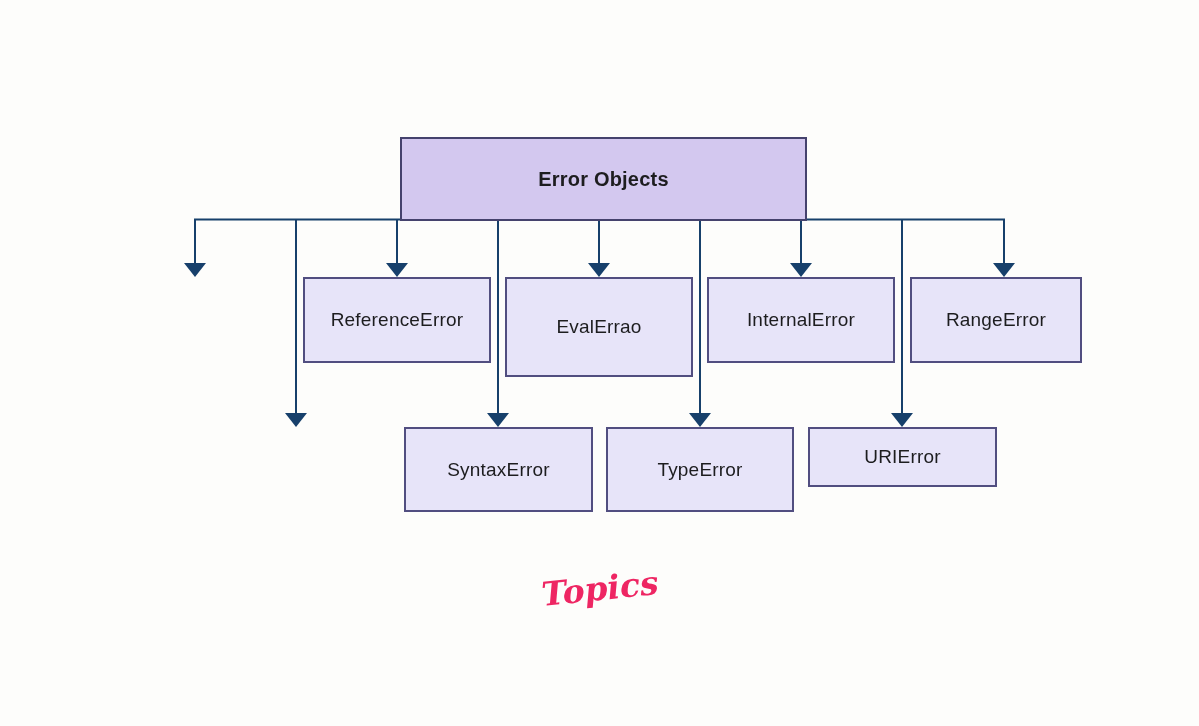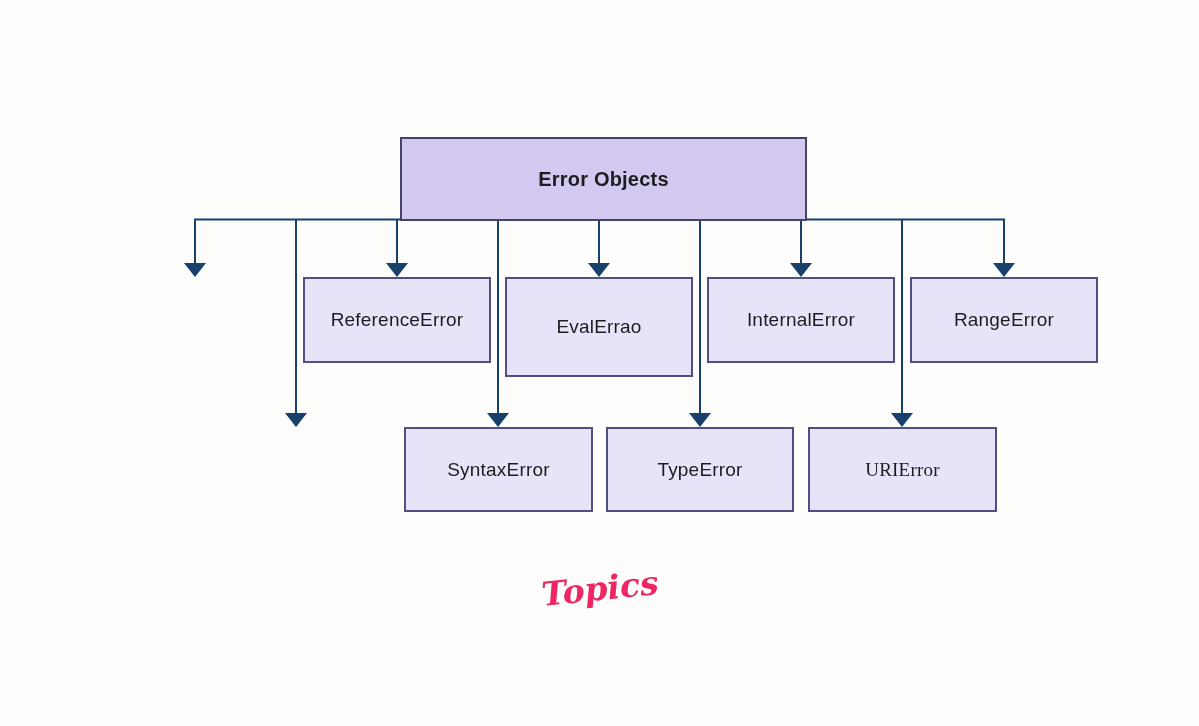--- a/index.html
+++ b/index.html
@@ -89,23 +89,23 @@
     <polygon fill="#17406b" points="487,413 509,413 498,427"></polygon>
     <polygon fill="#17406b" points="689,413 711,413 700,427"></polygon>
     <polygon fill="#17406b" points="891,413 913,413 902,427"></polygon>
   </svg>
 
   <div class="node root" style="left:400px;top:95px;width:407px;height:84px;">Error Objects</div>
 
   <div class="node" style="left:303px;top:277px;width:188px;height:86px;">ReferenceError</div>
   <div class="node" style="left:505px;top:277px;width:188px;height:100px;">EvalErrao</div>
   <div class="node" style="left:707px;top:277px;width:188px;height:86px;">InternalError</div>
-  <div class="node" style="left:910px;top:277px;width:188px;height:86px;">RangeError</div>
+  <div class="node" style="left:910px;top:277px;width:172px;height:86px;">RangeError</div>
 
   <div class="node" style="left:404px;top:427px;width:189px;height:85px;">SyntaxError</div>
   <div class="node" style="left:606px;top:427px;width:188px;height:85px;">TypeError</div>
-  <div class="node" style="left:808px;top:427px;width:189px;height:85px;font-family:Liberation Serif, serif;">URIError</div>
+  <div class="node" style="left:808px;top:427px;width:189px;height:60px;">URIError</div>
 
   <div class="logo">
     <div class="logo-product">Topics</div>
   </div>
 
 </div>
 
 </body></html>

